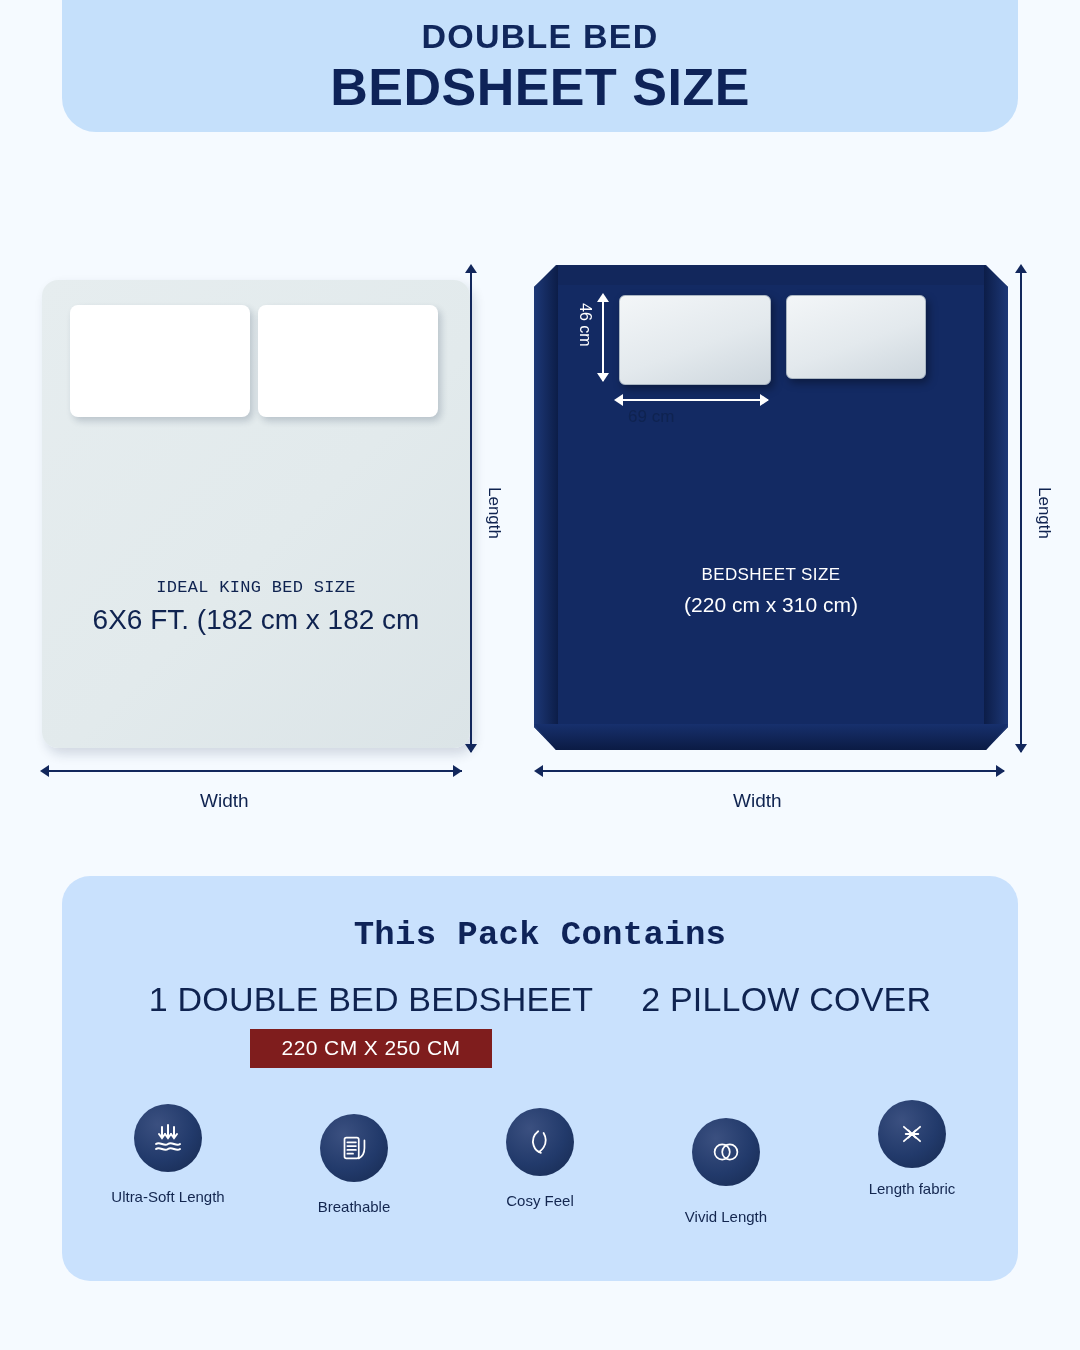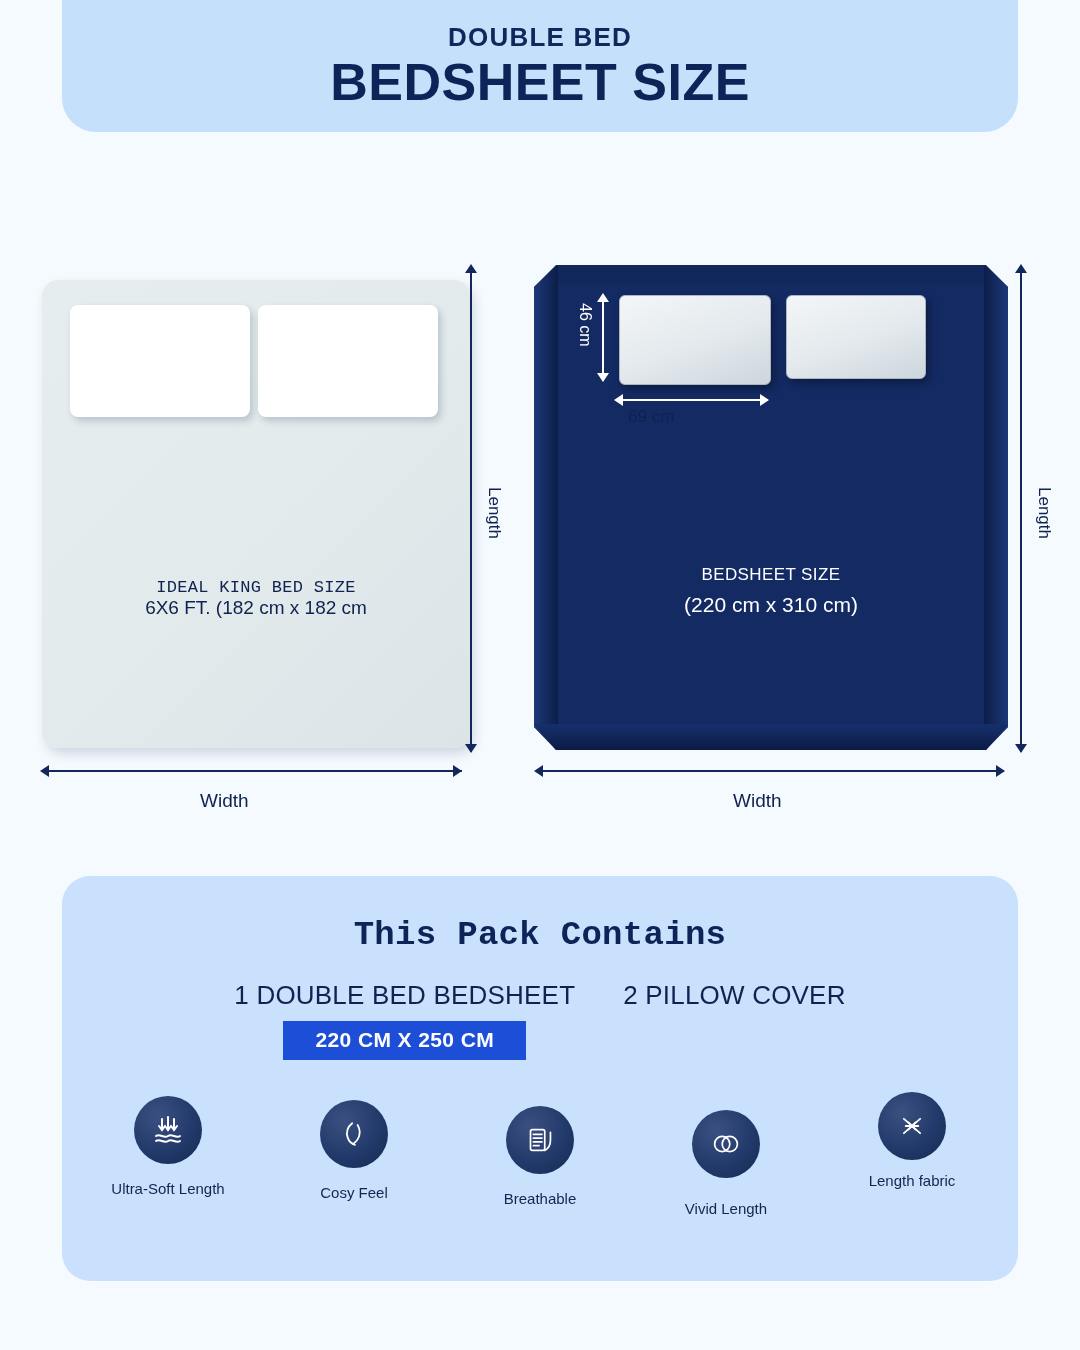--- a/index.html
+++ b/index.html
@@ -12,21 +12,21 @@
   .page { position: relative; width: 1080px; height: 1350px; background: #f5faff; }
 
   
   .header {
     position: absolute; left: 62px; top: 0; width: 956px; height: 132px;
     background: #c5e0fb;
     border-bottom-left-radius: 34px; border-bottom-right-radius: 34px;
     display: flex; flex-direction: column; align-items: center; justify-content: center;
   }
   .header .sub {
-    font-size: 26px; font-weight: bold; color: #10275c; letter-spacing: 1.2px;
+    font-size: 34px; font-weight: bold; color: #10275c; letter-spacing: 1.2px;
     line-height: 1.1; margin-top: 4px;
   }
   .header .main {
     font-size: 52px; font-weight: bold; color: #0e2358; letter-spacing: 0.5px;
     line-height: 1.15; margin-top: 2px;
   }
 
   
   .diagram { position: absolute; left: 0; top: 132px; width: 1080px; height: 720px; }
 
@@ -42,21 +42,21 @@
     box-shadow: 3px 4px 7px rgba(20,40,70,0.20);
   }
   .pillow-l.p1 { left: 28px; top: 25px; width: 180px; height: 112px; }
   .pillow-l.p2 { left: 216px; top: 25px; width: 180px; height: 112px; }
 
   .bed-left-caption {
     position: absolute; left: 0; right: 0; top: 298px;
     text-align: center; color: #0f2350;
   }
   .bed-left-caption .l1 { font-size: 17px; letter-spacing: 0.3px; font-family: Liberation Mono, monospace; }
-  .bed-left-caption .l2 { font-size: 19px; }
+  .bed-left-caption .l2 { font-size: 28px; margin-top: 7px; }
 
   
   .bed-right {
     position: absolute; left: 534px; top: 133px; width: 474px; height: 485px;
   }
   .sheet-body {
     position: absolute; left: 0; top: 0; width: 474px; height: 485px;
     background: #12275c;
     clip-path: polygon(22px 0, 452px 0, 474px 22px, 474px 462px, 452px 485px, 22px 485px, 0 462px, 0 22px);
   }
@@ -119,24 +119,24 @@
     background: #c9e1fd; border-radius: 28px;
   }
   .pack-title {
     text-align: center; font-size: 34px; font-weight: bold; color: #0e2358;
     margin-top: 40px; letter-spacing: 0.3px; font-family: Liberation Mono, monospace;
   }
   .pack-items {
     display: flex; justify-content: center; gap: 48px; margin-top: 26px;
   }
   .pack-item { text-align: center; }
-  .pack-item .name { font-size: 26px; color: #0f2350; letter-spacing: 0.2px; }
+  .pack-item .name { font-size: 34px; color: #0f2350; letter-spacing: 0.2px; }
   .pack-item .badge {
-    display: inline-block; margin-top: 10px; background: #1d4ed8; color: #ffffff;
-    font-size: 21px; padding: 7px 32px 8px; letter-spacing: 0.4px; font-weight: bold;
+    display: inline-block; margin-top: 10px; background: #7f1d1d; color: #ffffff;
+    font-size: 21px; padding: 7px 32px 8px; letter-spacing: 0.4px;
   }
 
   .features {
     display: flex; justify-content: center; gap: 26px; margin-top: 36px;
   }
   .feature { width: 160px; text-align: center; }
   .feat-circle {
     width: 68px; height: 68px; border-radius: 50%;
     background: radial-gradient(circle at 35% 30%, #3b5080 0%, #223a6b 55%, #16294f 100%);
     margin: 0 auto; display: flex; align-items: center; justify-content: center;
@@ -240,44 +240,44 @@
               <polyline points="17,16 20,20 23,16"></polyline>
             <line x1="26" y1="9" x2="26" y2="19"></line>
               <polyline points="23,16 26,20 29,16"></polyline>
             <path d="M8 26c4-3 8 3 12 0s8 3 12 0" fill="none"></path>
             <path d="M8 31c4-3 8 3 12 0s8 3 12 0" fill="none"></path>
           </svg>
         </div>
         <div class="cap">Ultra-Soft Length</div>
       </div>
 
-      <div class="feature f3">
-        <div class="feat-circle">
-          <svg width="36" height="36" viewBox="0 0 40 40" fill="none" stroke="#ffffff" stroke-width="2" stroke-linecap="round">
-            <path d="M18 8c-5 4-7 10-5 16 1.5 4.5 5 7 8 8"></path>
-            <path d="M24 10c3 5 3 11 0 16-1.5 2.5-3.5 4-5 5"></path>
-          </svg>
-        </div>
-        <div class="cap">Cosy Feel</div>
-      </div>
-
       <div class="feature f2">
         <div class="feat-circle">
           <svg width="38" height="38" viewBox="0 0 40 40" fill="none" stroke="#ffffff" stroke-width="1.8" stroke-linecap="round">
             <rect x="10" y="9" width="15" height="22" rx="2"></rect>
             <line x1="13" y1="14" x2="22" y2="14"></line>
               <line x1="13" y1="18" x2="22" y2="18"></line>
             <line x1="13" y1="22" x2="22" y2="22"></line>
               <line x1="13" y1="26" x2="19" y2="26"></line>
             <path d="M25 31c4-2 6-6 6-11V12"></path>
           </svg>
         </div>
         <div class="cap">Breathable</div>
       </div>
 
+      <div class="feature f3">
+        <div class="feat-circle">
+          <svg width="36" height="36" viewBox="0 0 40 40" fill="none" stroke="#ffffff" stroke-width="2" stroke-linecap="round">
+            <path d="M18 8c-5 4-7 10-5 16 1.5 4.5 5 7 8 8"></path>
+            <path d="M24 10c3 5 3 11 0 16-1.5 2.5-3.5 4-5 5"></path>
+          </svg>
+        </div>
+        <div class="cap">Cosy Feel</div>
+      </div>
+
       <div class="feature f4">
         <div class="feat-circle">
           <svg width="38" height="38" viewBox="0 0 40 40" fill="none" stroke="#ffffff" stroke-width="1.8">
             <circle cx="16" cy="20" r="8"></circle>
             <circle cx="24" cy="20" r="8"></circle>
           </svg>
         </div>
         <div class="cap">Vivid Length</div>
       </div>
 

